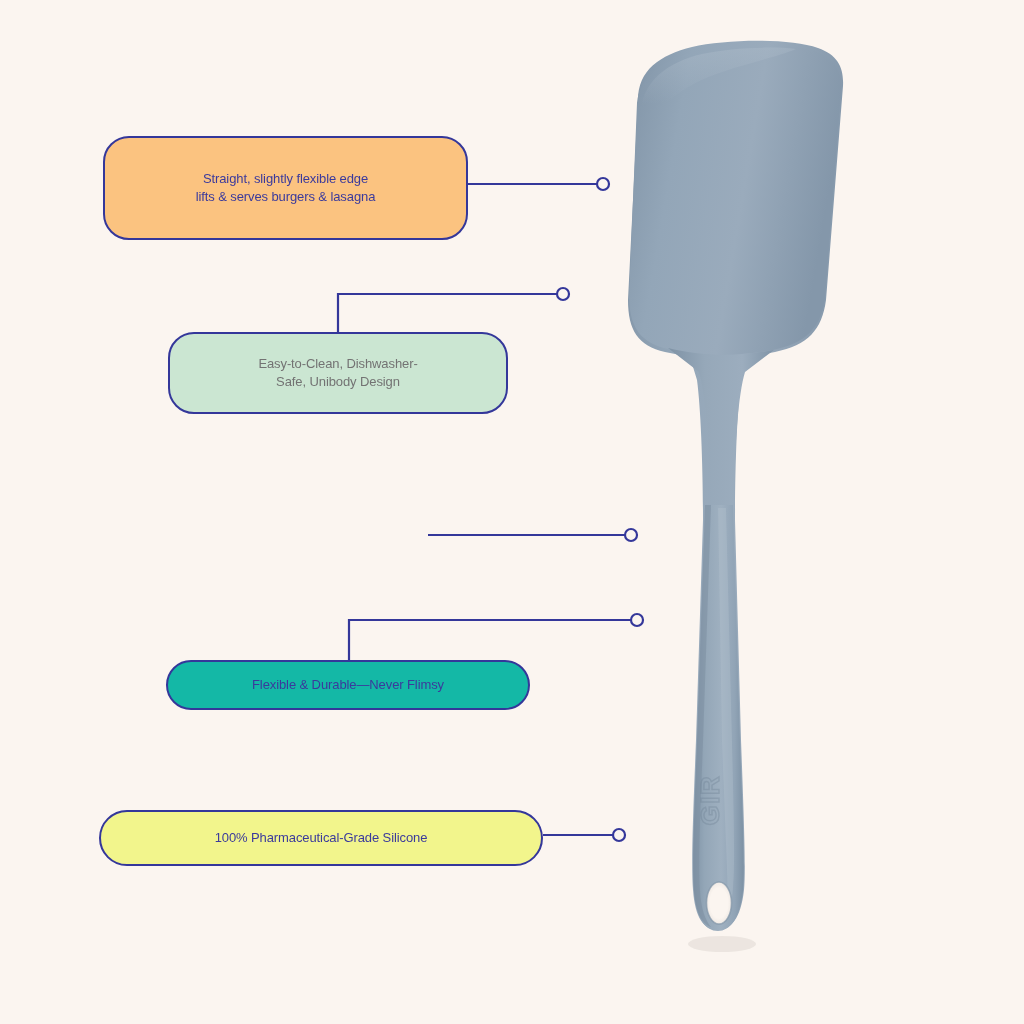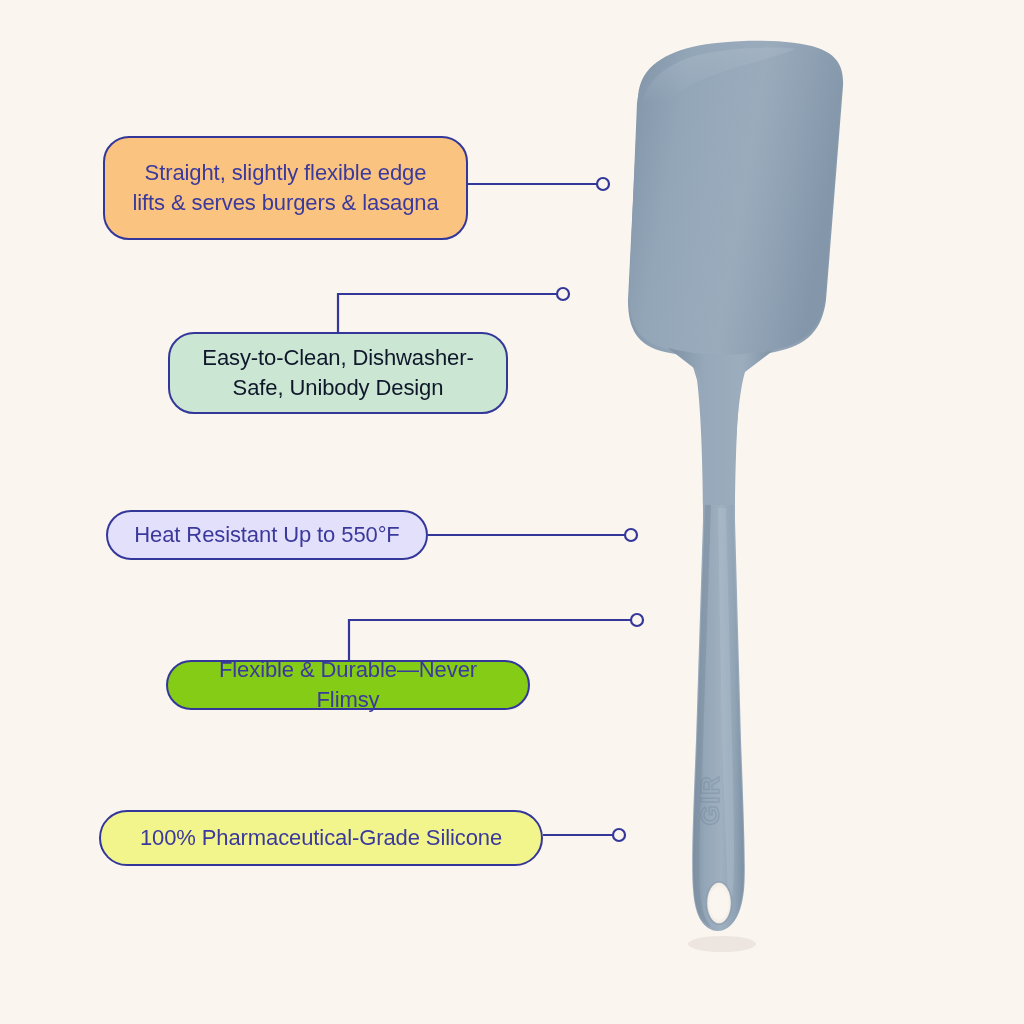--- a/index.html
+++ b/index.html
@@ -44,21 +44,21 @@
   .callout {
     position: absolute;
     box-sizing: border-box;
     border: 2px solid #34379a;
     border-radius: 999px;
     display: flex;
     align-items: center;
     justify-content: center;
     text-align: center;
     color: #3b3a9c;
-    font-size: 22px;
+    font-size: 13px;
     line-height: 1.38;
     letter-spacing: -0.1px;
     padding: 0 18px;
     white-space: pre-line;
   }
   .callout.two-line {
     border-radius: 26px;
   }
 
   #callout-edge {
@@ -225,22 +225,21 @@
       <circle cx="563" cy="294" r="6"></circle>
       <circle cx="631" cy="535" r="6"></circle>
       <circle cx="637" cy="620" r="6"></circle>
       <circle cx="619" cy="835" r="6"></circle>
     </g>
   </svg>
 
   <div class="callout two-line" id="callout-edge" style="background: rgb(251, 195, 128); border-color: rgb(52, 55, 154); color: rgb(59, 58, 156);">Straight, slightly flexible edge
 lifts &amp; serves burgers &amp; lasagna</div>
 
-  <div class="callout two-line" id="callout-clean" style="background: rgb(203, 230, 210); border-color: rgb(52, 55, 154); color: #0f172a;">Easy-to-Clean, Dishwasher-
+  <div class="callout two-line" id="callout-clean" style="background: rgb(203, 230, 210); border-color: rgb(52, 55, 154); color: #737373;">Easy-to-Clean, Dishwasher-
 Safe, Unibody Design</div>
 
-  <div class="callout" id="callout-heat" style="background: rgb(227, 224, 251); border-color: rgb(52, 55, 154); color: rgb(59, 58, 156);">Heat Resistant Up to 550°F</div>
-
-  <div class="callout" id="callout-flex" style="background: #84cc16; border-color: rgb(52, 55, 154); color: rgb(59, 58, 156);">Flexible &amp; Durable—Never Flimsy</div>
+
+  <div class="callout" id="callout-flex" style="background: #14b8a6; border-color: rgb(52, 55, 154); color: rgb(59, 58, 156);">Flexible &amp; Durable—Never Flimsy</div>
 
   <div class="callout" id="callout-silicone" style="background: rgb(242, 245, 140); border-color: rgb(52, 55, 154); color: rgb(59, 58, 156);">100% Pharmaceutical-Grade Silicone</div>
 
 </div>
 
 </body></html>

